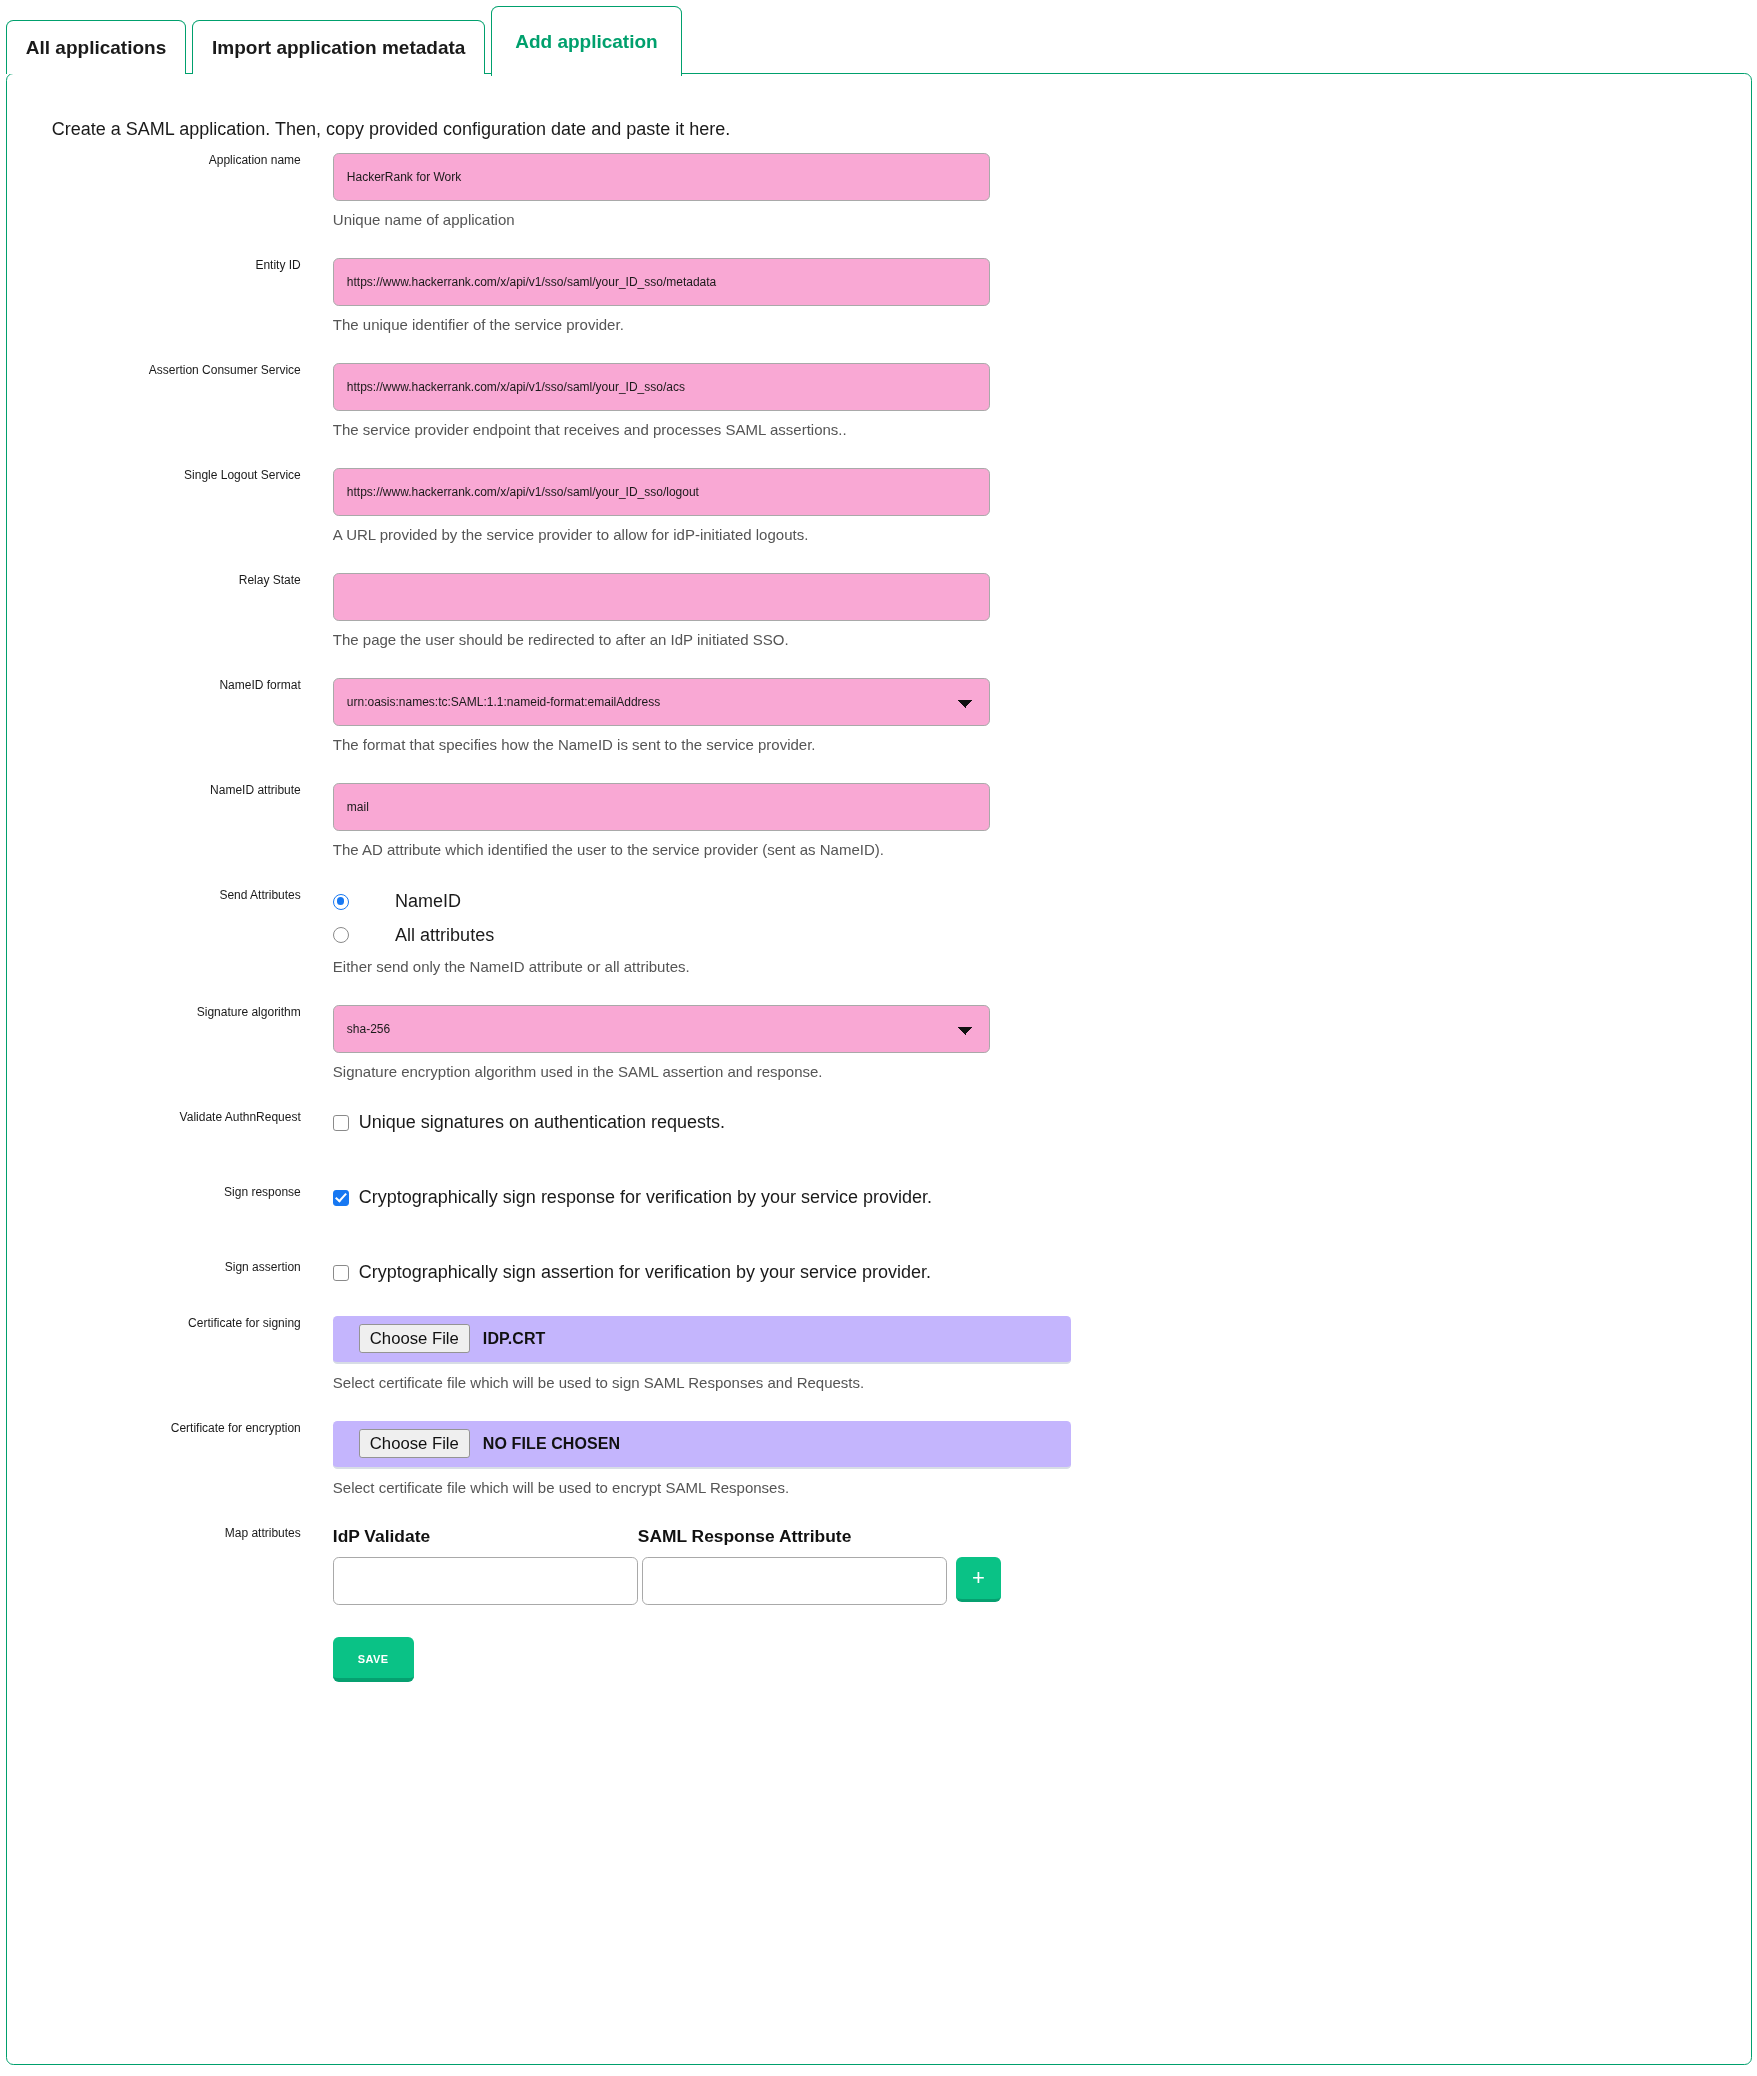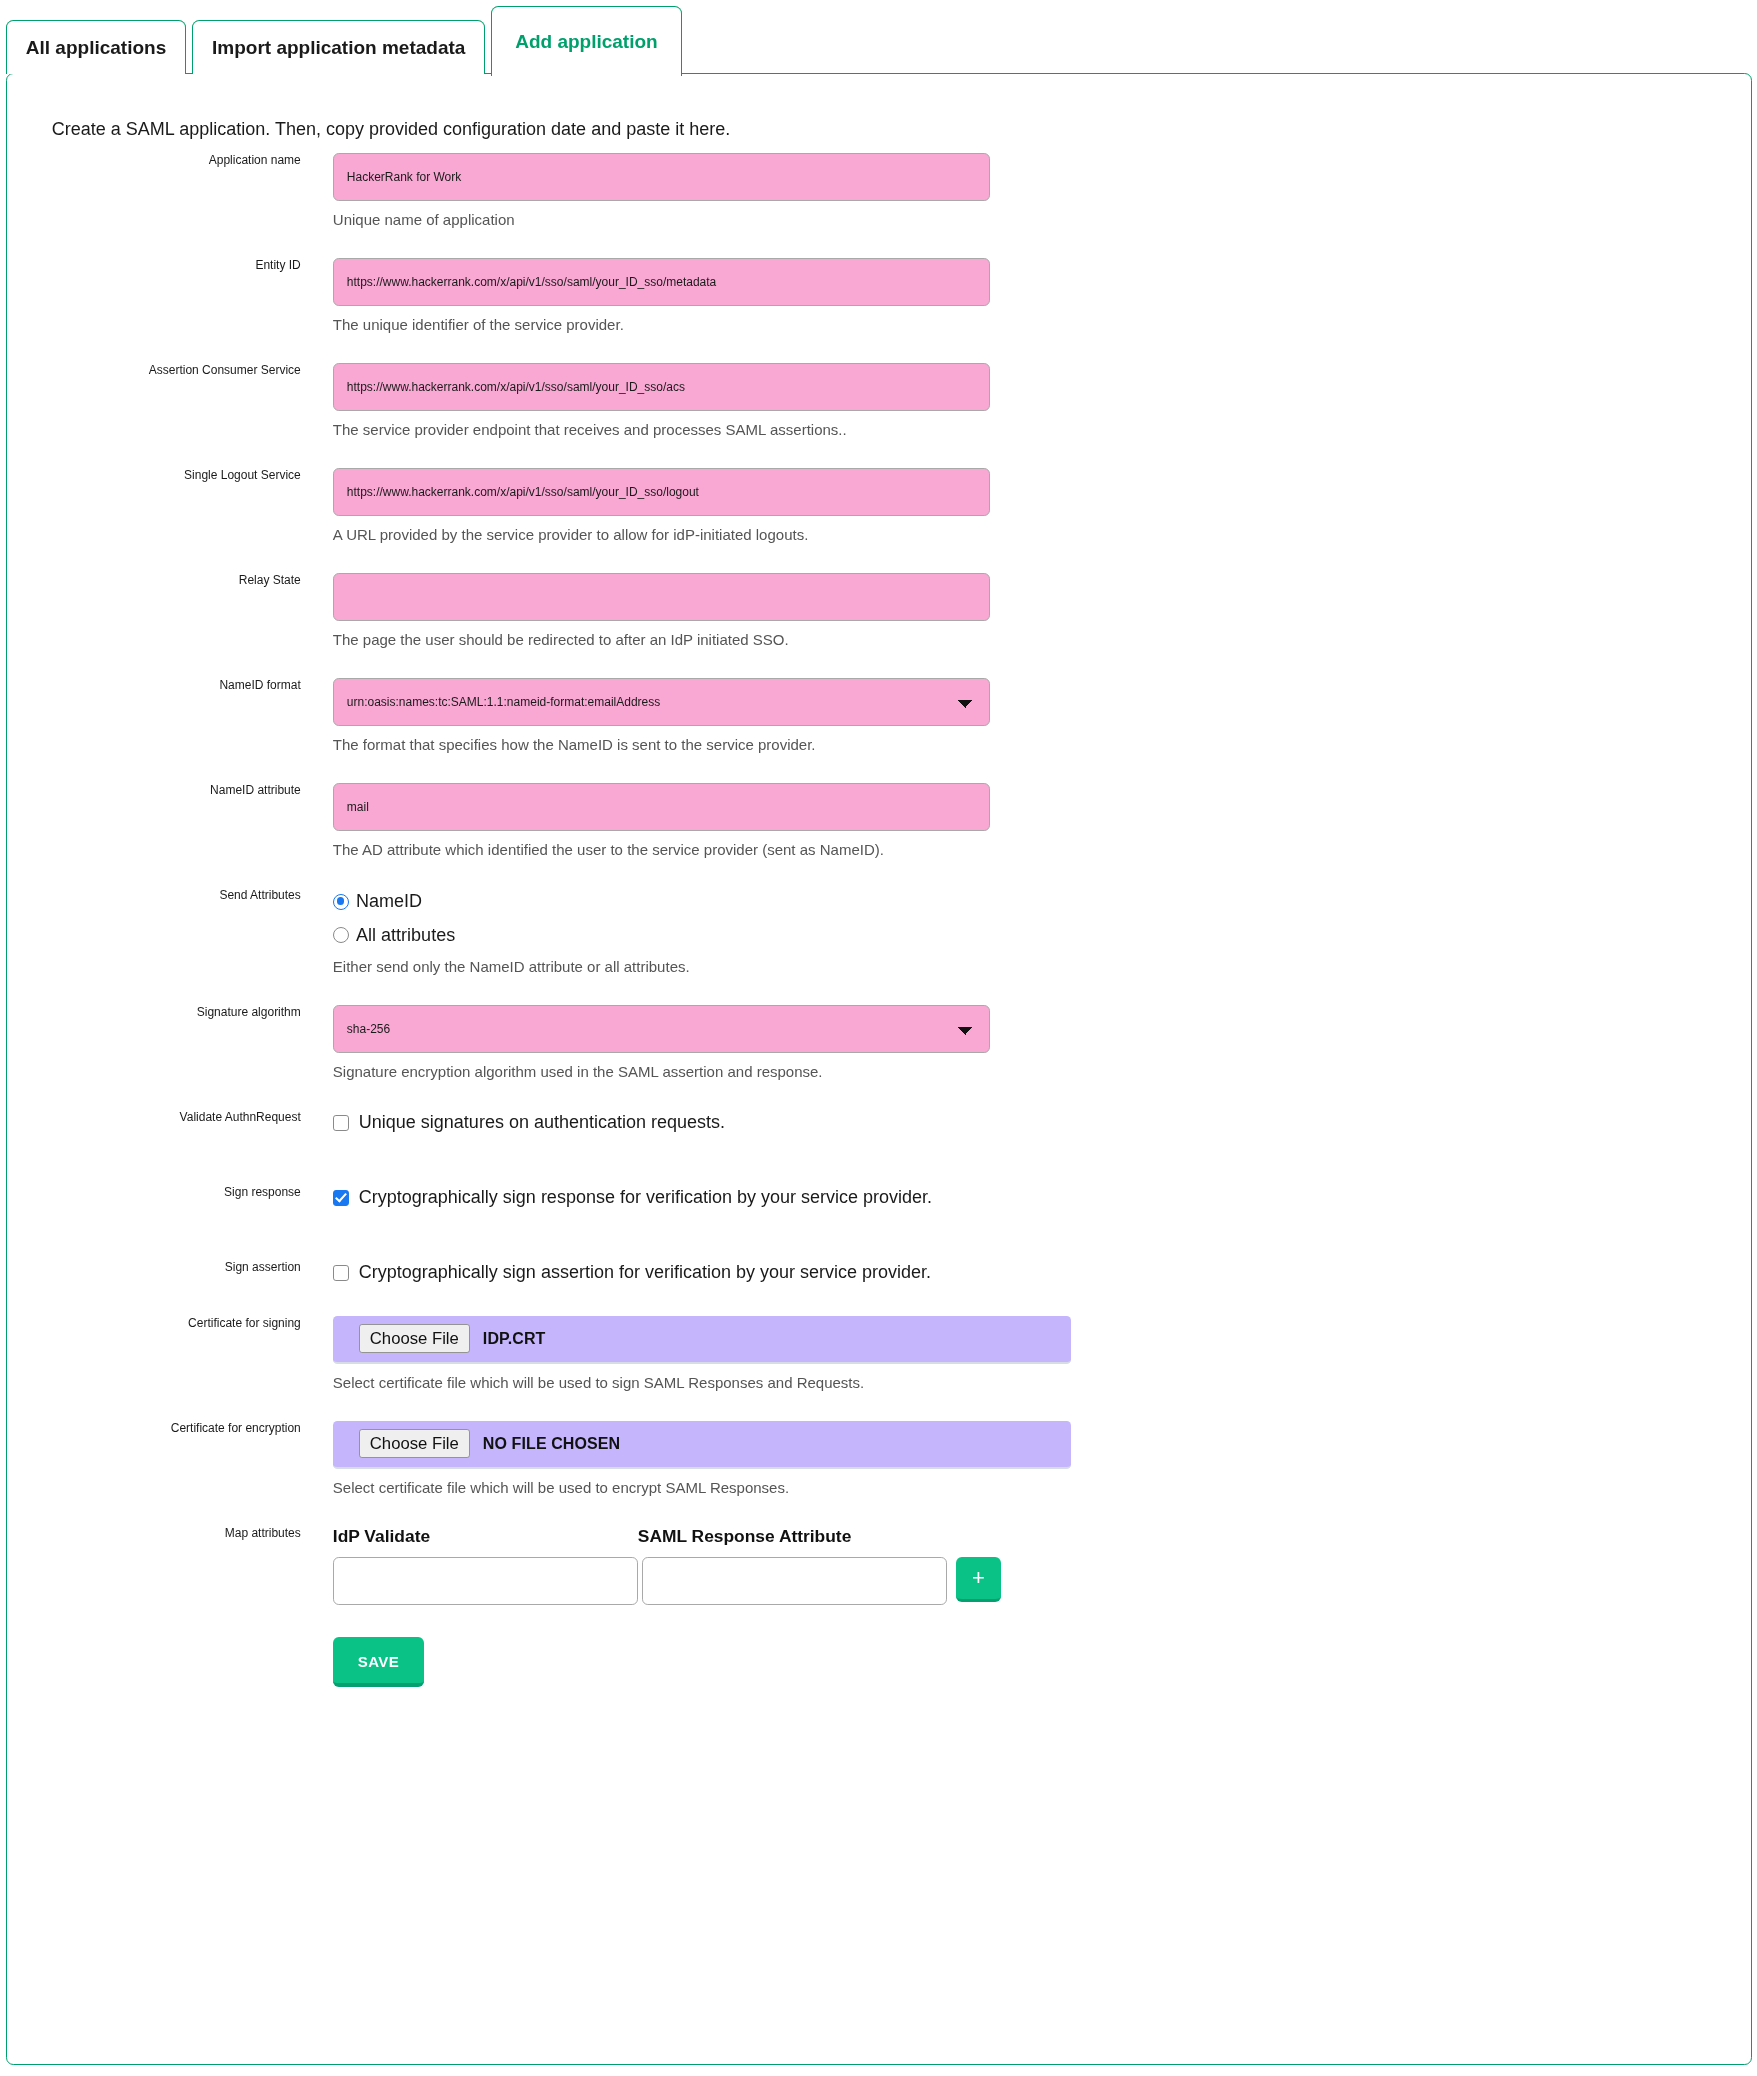--- a/index.html
+++ b/index.html
@@ -134,20 +134,21 @@
   .gap-md { height: 30px; }
 
   
   .radio-line {
     display: flex;
     align-items: center;
     font-size: 18px;
     color: #1a1a1a;
     margin-bottom: 8.7px;
     height: 25px;
+    gap: 39px;
   }
   .radio-line:first-child { margin-top: 1.5px; }
   .rb {
     width: 16px; height: 16px;
     border-radius: 50%;
     border: 1.5px solid #8a8a8a;
     background: #fff;
     margin-right: 7.3px;
     display: inline-block;
     position: relative;
@@ -274,21 +275,21 @@
     font-family: "Liberation Sans", sans-serif;
   }
 
   
   .save-btn {
     background: #0ac286;
     border: none;
     border-radius: 5.8px;
     border-bottom: 4.4px solid #06a070;
     color: #ffffff;
-    font-size: 15px;
+    font-size: 11px;
     font-weight: bold;
     letter-spacing: 0.4px;
     padding: 16px 25px 13px 25px;
     cursor: pointer;
     font-family: "Liberation Sans", sans-serif;
   }
 </style>
 </head>
 <body>
 

